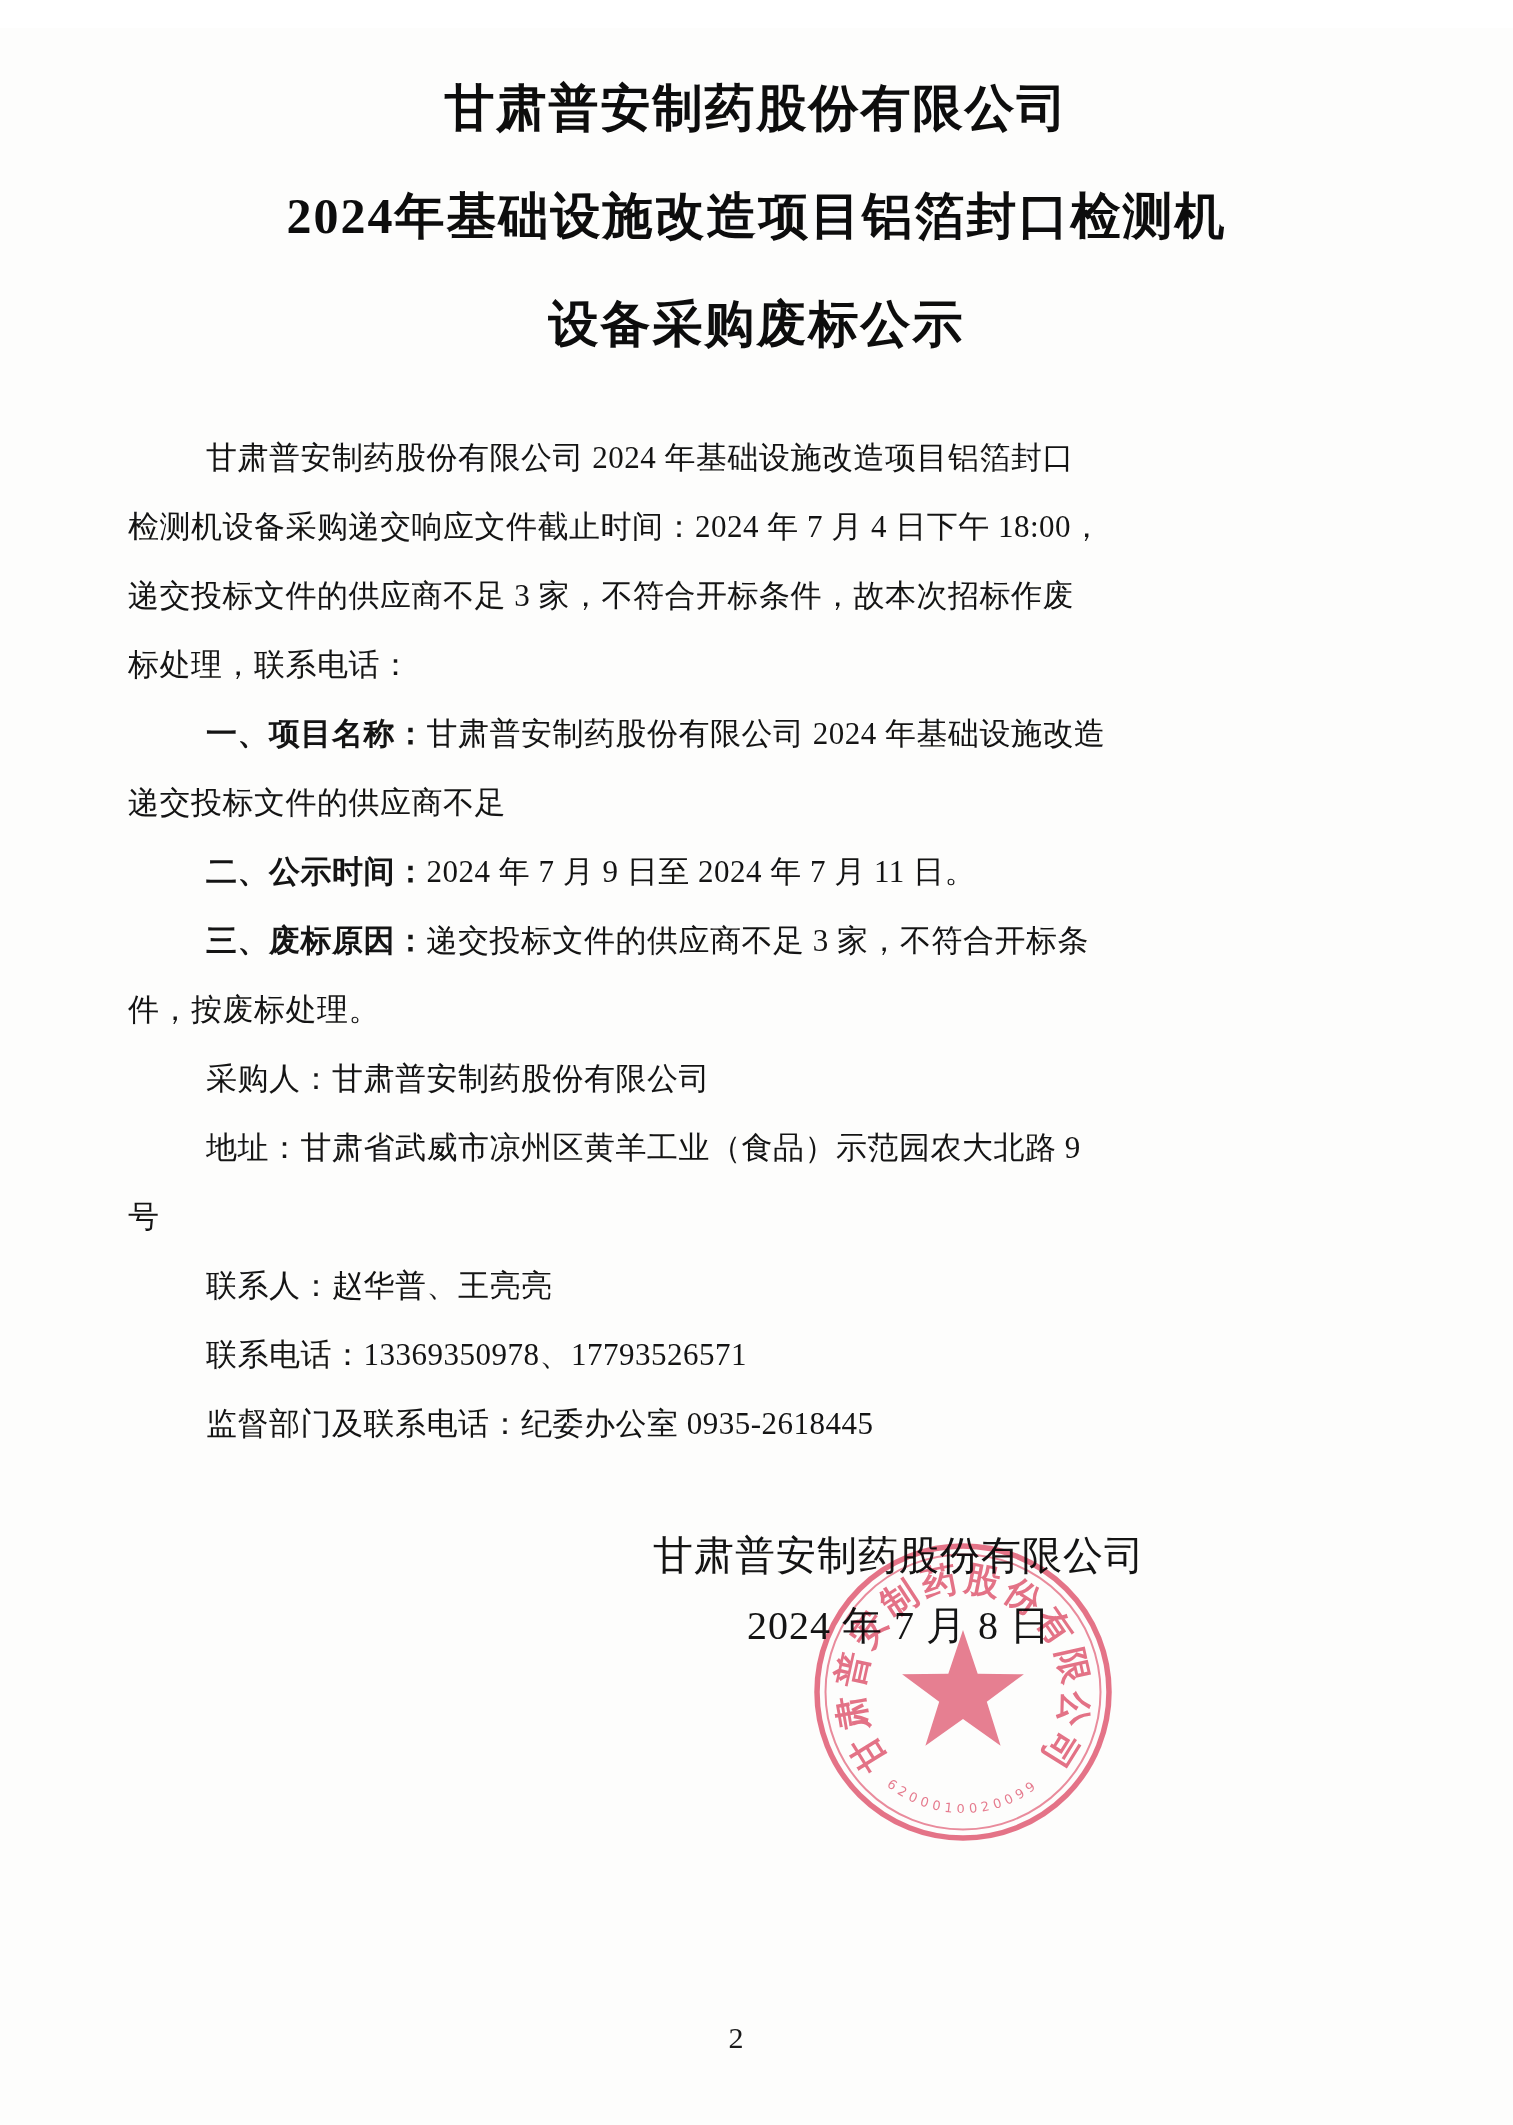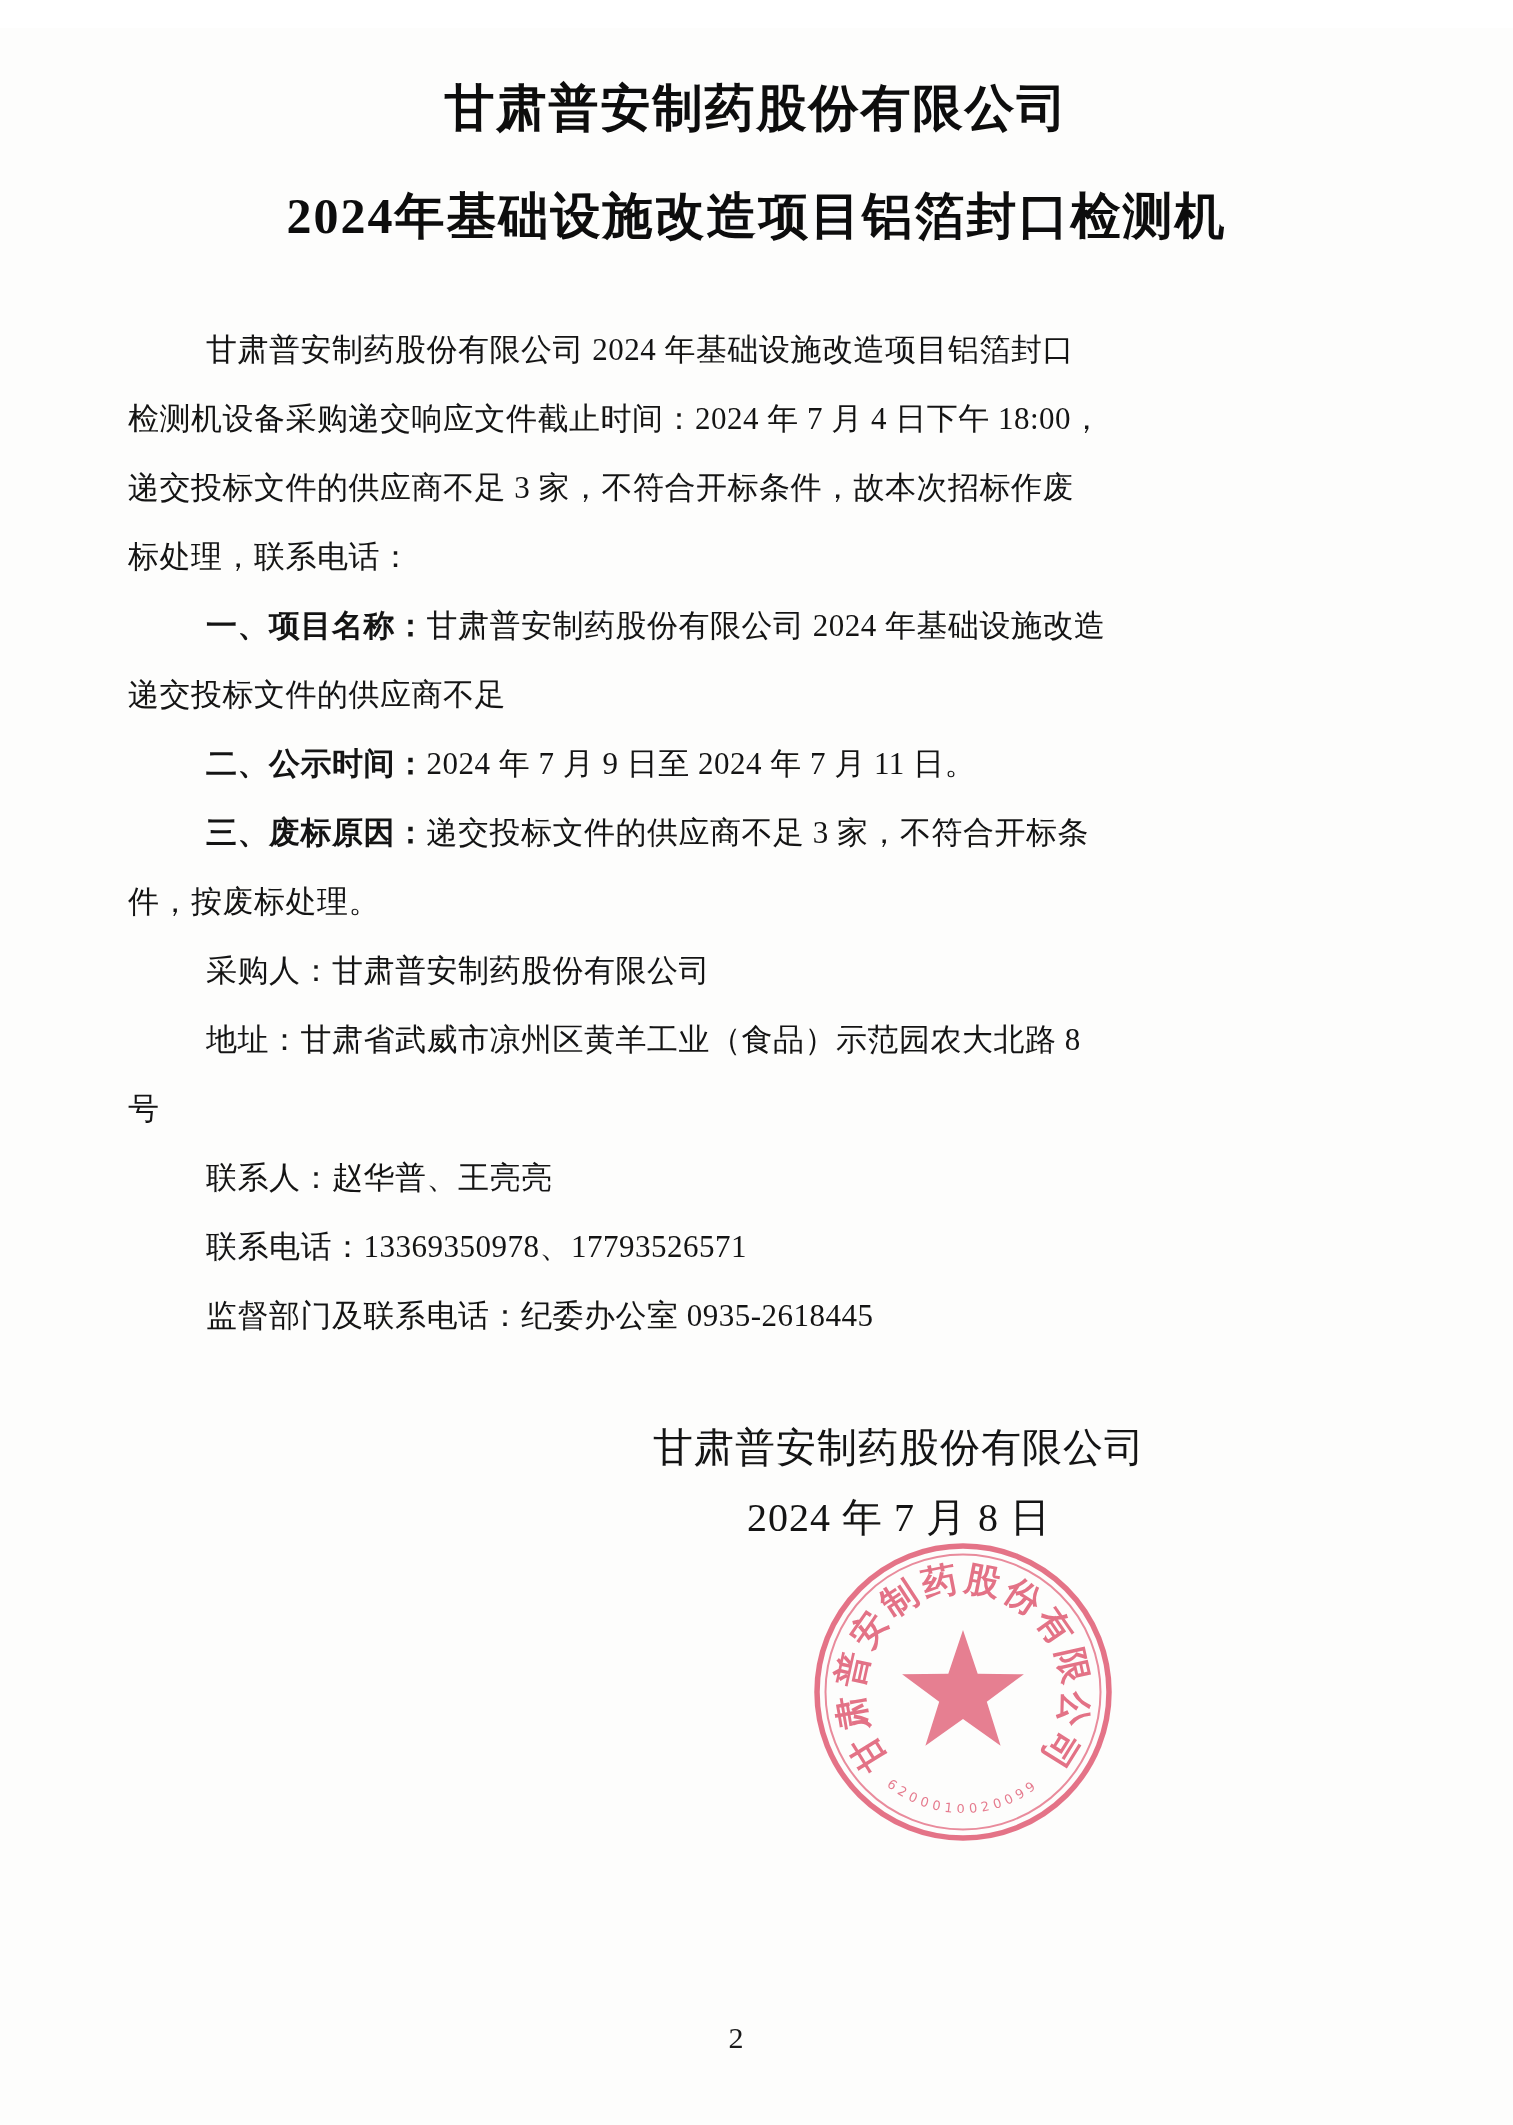--- a/index.html
+++ b/index.html
@@ -64,39 +64,40 @@
   }
 </style>
 </head>
 <body>
 
 <div class="page">
 
   <div class="title-block">
     <div>甘肃普安制药股份有限公司</div>
     <div>2024年基础设施改造项目铝箔封口检测机</div>
+    <div>设备采购废标公示</div>
   </div>
 
   <div class="body-block">
     <p class="line indent"><span class="lbl"></span><span>甘肃普安制药股份有限公司 2024 年基础设施改造项目铝箔封口</span></p>
     <p class="line"><span class="lbl"></span><span>检测机设备采购递交响应文件截止时间：2024 年 7 月 4 日下午 18:00，</span></p>
     <p class="line"><span class="lbl"></span><span>递交投标文件的供应商不足 3 家，不符合开标条件，故本次招标作废</span></p>
     <p class="line"><span class="lbl"></span><span>标处理，联系电话：</span></p>
 
     <p class="line indent"><span class="lbl">一、项目名称：</span><span>甘肃普安制药股份有限公司 2024 年基础设施改造</span></p>
     <p class="line"><span class="lbl"></span><span>递交投标文件的供应商不足</span></p>
 
     <p class="line indent"><span class="lbl">二、公示时间：</span><span>2024 年 7 月 9 日至 2024 年 7 月 11 日。</span></p>
 
     <p class="line indent"><span class="lbl">三、废标原因：</span><span>递交投标文件的供应商不足 3 家，不符合开标条</span></p>
     <p class="line"><span class="lbl"></span><span>件，按废标处理。</span></p>
 
 
     <p class="line indent"><span class="lbl"></span><span>采购人：甘肃普安制药股份有限公司</span></p>
-    <p class="line indent"><span class="lbl"></span><span>地址：甘肃省武威市凉州区黄羊工业（食品）示范园农大北路 8</span></p>
+    <p class="line indent"><span class="lbl"></span><span>地址：甘肃省武威市凉州区黄羊工业（食品）示范园农大北路 9</span></p>
     <p class="line"><span class="lbl"></span><span>号</span></p>
     <p class="line indent"><span class="lbl"></span><span>联系人：赵华普、王亮亮</span></p>
     <p class="line indent"><span class="lbl"></span><span>联系电话：13369350978、17793526571</span></p>
     <p class="line indent"><span class="lbl"></span><span>监督部门及联系电话：纪委办公室 0935-2618445</span></p>
   </div>
 
   <div class="signature-block">
     <div>甘肃普安制药股份有限公司</div>
     <div>2024 年 7 月 8 日</div>
   </div>

